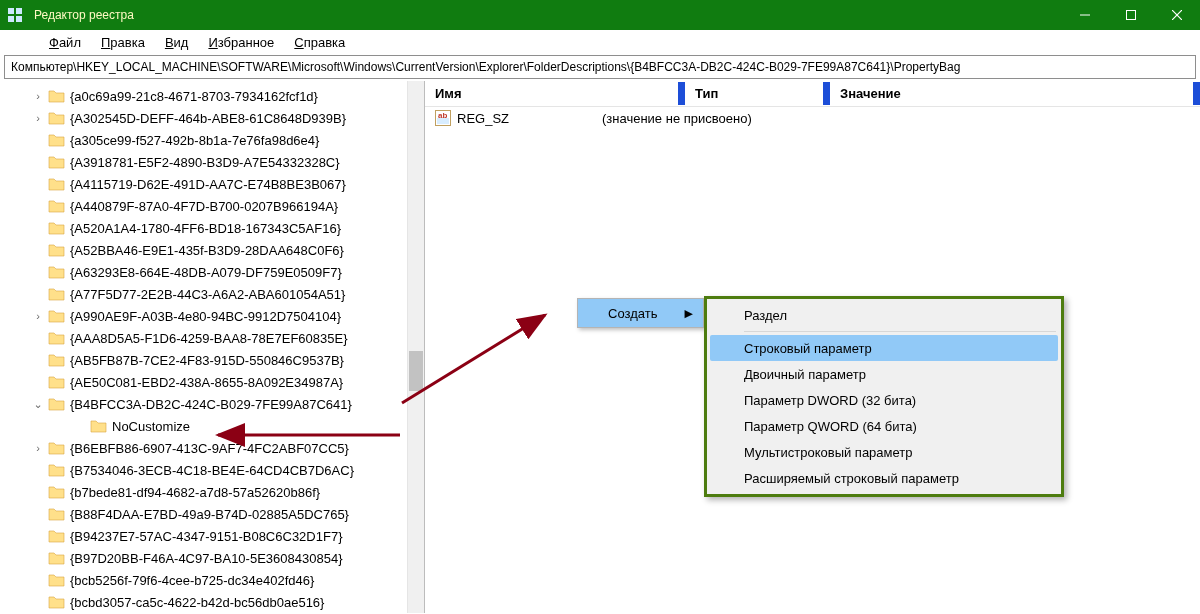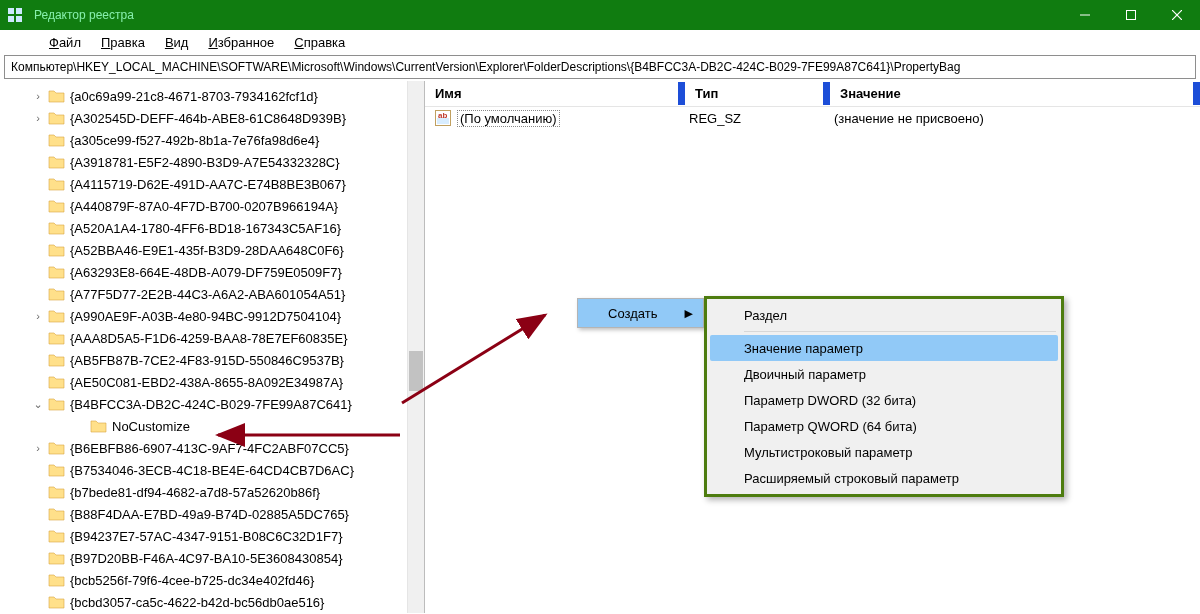--- a/index.html
+++ b/index.html
@@ -1,19 +1,19 @@
 <!DOCTYPE html>
 <html><head>
 <meta charset="utf-8">
 <style>
 * { margin: 0; padding: 0; box-sizing: border-box; }
 body { font-family: "Segoe UI", Tahoma, sans-serif; font-size: 13px; background: #fff; color: #000; overflow: hidden; width: 1200px; height: 614px; position: relative; }
 
 
-.titlebar { background: #107c10; height: 30px; display: flex; align-items: center; color: #86efac; }
+.titlebar { background: #107c10; height: 30px; display: flex; align-items: center; color: #fef9c3; }
 .titlebar .app-icon { width: 30px; display: flex; align-items: center; justify-content: center; }
 .titlebar .app-icon svg { width: 16px; height: 16px; }
 .titlebar .title { flex: 1; padding-left: 4px; font-size: 12px; }
 .titlebar .win-controls { display: flex; }
 .titlebar .win-btn { width: 46px; height: 30px; display: flex; align-items: center; justify-content: center; cursor: pointer; }
 
 
 .menubar { height: 24px; background: #fff; display: flex; align-items: center; padding: 0 4px; margin-left: 35px; }
 .menubar .menu-item { padding: 2px 10px; cursor: default; }
 .menubar .menu-item:first-letter { text-decoration: underline; }
@@ -314,21 +314,20 @@
     <div class="values-header">
       <div class="col name">Имя</div>
       <div class="col type">Тип</div>
       <div class="col val">Значение</div>
     </div>
     <div id="values-container">
         <div class="value-row default">
           <svg class="vicon" viewBox="0 0 16 16">
             <use href="#ab-icon"></use>
           </svg>
-          <div class="vname"><span>(По умолчанию)</span></div>
           <div class="vtype">REG_SZ</div>
           <div class="vval">(значение не присвоено)</div>
         </div>
       </div>
   </div>
 
 </div>
 
 <div class="ctx-sub">
   <div class="ctx-item">
@@ -336,21 +335,21 @@
     <span class="arrow">▶</span>
   </div>
 </div>
 
 <div class="ctx-main" id="ctx-main">
     <div class="ctx-row">
       <span>Раздел</span>
     </div>
     <div class="ctx-sep"></div>
     <div class="ctx-row hover">
-      <span>Значение параметр</span>
+      <span>Строковый параметр</span>
     </div>
     <div class="ctx-row">
       <span>Двоичный параметр</span>
     </div>
     <div class="ctx-row">
       <span>Параметр DWORD (32 бита)</span>
     </div>
     <div class="ctx-row">
       <span>Параметр QWORD (64 бита)</span>
     </div>

